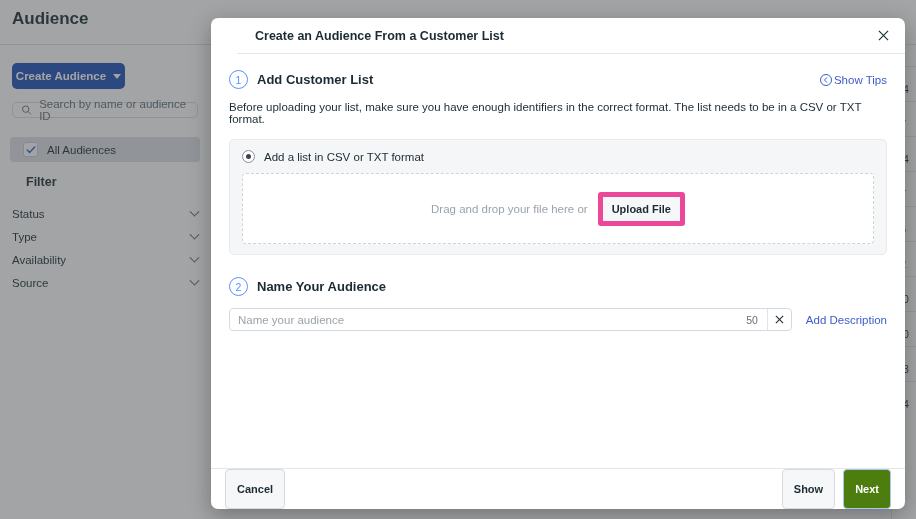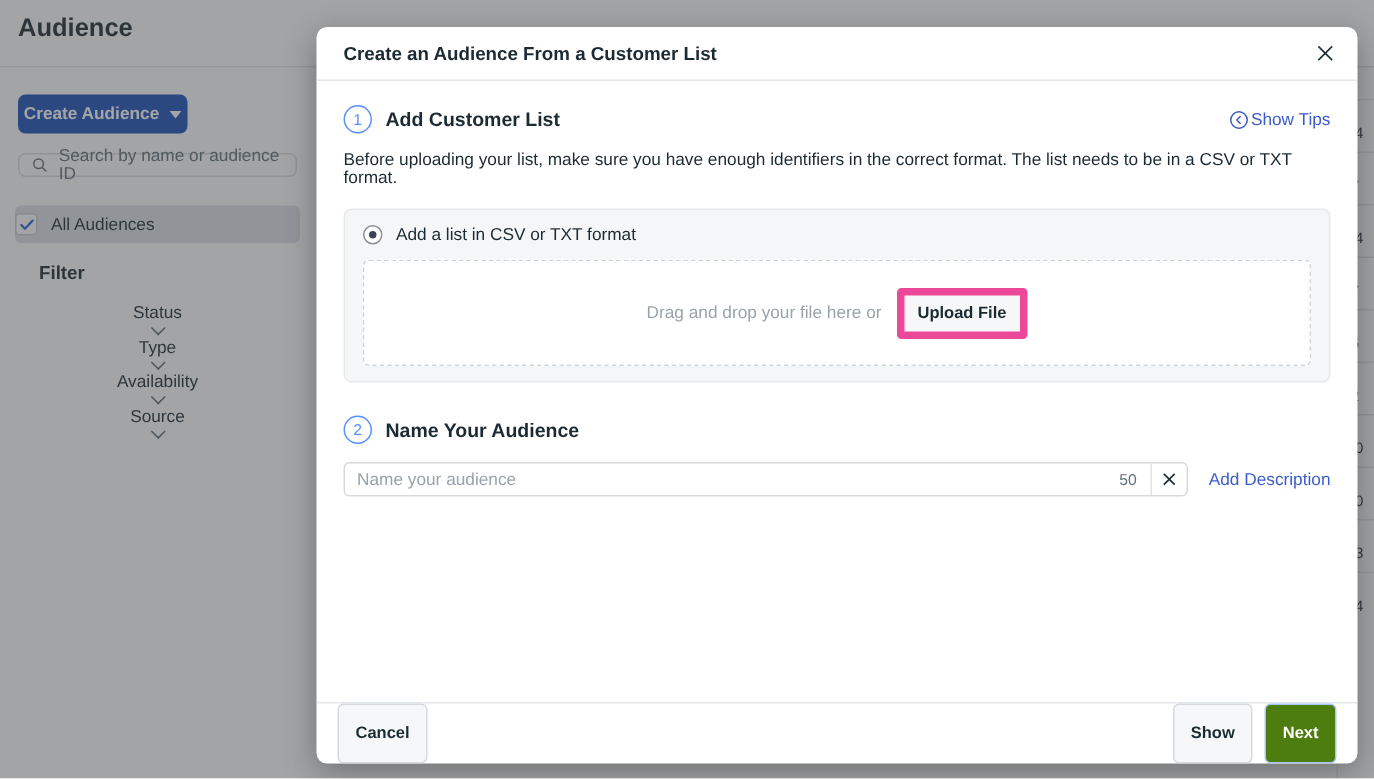--- a/index.html
+++ b/index.html
@@ -32,30 +32,30 @@
   .search-box {
     position: absolute; left: 12px; top: 57px; width: 186px; height: 16px;
     border: 1px solid #dcdfe3; border-radius: 5px; background: #fff;
     display: flex; align-items: center; gap: 7px; padding: 0 8px;
   }
   .search-box .ph { font-size: 11.5px; color: #62717c; }
 
   .all-aud {
     position: absolute; left: 10px; top: 92px; width: 190px; height: 25px;
     background: #dfe3ea; border-radius: 4px;
-    display: flex; align-items: center; gap: 9px; padding-left: 0;
+    display: flex; align-items: center; gap: 9px; padding-left: 13px;
   }
   .chk-box { width: 15px; height: 15px; border: 1px solid #c9ced4; border-radius: 3px; background: #fff; display: flex; align-items: center; justify-content: center; }
   .all-aud .lbl { font-size: 11.5px; color: #1c2b33; }
 
   .filter-head { position: absolute; left: 26px; top: 130px; font-size: 12.5px; font-weight: bold; color: #1c2b33; }
   .filter-row {
     position: absolute; left: 12px; width: 186px; height: 22px;
     display: flex; align-items: center; justify-content: space-between;
-    font-size: 11.5px; color: #1c2b33; flex-direction: column;
+    font-size: 11.5px; color: #1c2b33;
   }
   .chev { width: 7px; height: 7px; border-right: 1.4px solid #5c6b75; border-bottom: 1.4px solid #5c6b75; transform: rotate(45deg) translate(-2px,-2px); }
 
   
   .right-col { position: absolute; right: 0; top: 45px; width: 24px; bottom: 0; overflow: hidden; }
   .rc-head { font-size: 10px; color: #1d4fba; font-weight: bold; padding: 10px 0 0 3px; }
   .rc-row { position: relative; height: 35px; border-top: 1px solid #e6e9ec; padding-left: 3px; }
   .rc-row .d1 { font-size: 10px; color: #1c2b33; padding-top: 4px; }
   .rc-row .d2 { font-size: 10px; color: #1c2b33; padding-top: 2px; }
   .vline { position: absolute; right: 24px; top: 45px; bottom: 0; width: 1px; background: #e6e9ec; }
@@ -65,21 +65,21 @@
 
   
   .modal {
     position: absolute; left: 211px; top: 18px; width: 694px; height: 491px;
     background: #fff; border-radius: 7px;
     box-shadow: 0 6px 22px rgba(0,0,0,0.30);
     display: flex; flex-direction: column; overflow: hidden;
   }
   .modal-head {
     height: 36px; border-bottom: 1px solid #e4e7ea;
-    display: flex; align-items: center; padding: 0 12px 0 18px; flex: none;
+    display: flex; align-items: center; padding: 0 12px 0 18px; flex: none; margin-left: 26px;
   }
   .modal-title { font-size: 12.5px; font-weight: bold; color: #1c2b33; flex: 1; }
   .close-x { width: 20px; height: 20px; display: flex; align-items: center; justify-content: center; color: #1c2b33; font-size: 14px; line-height: 1; }
 
   .modal-body { flex: 1; padding: 16px 18px 0 18px; position: relative; overflow: hidden; }
 
   .step-row { display: flex; align-items: center; gap: 9px; }
   .step-circle {
     width: 19px; height: 19px; border-radius: 50%;
     border: 1.5px solid #5890ff; color: #5890ff;

